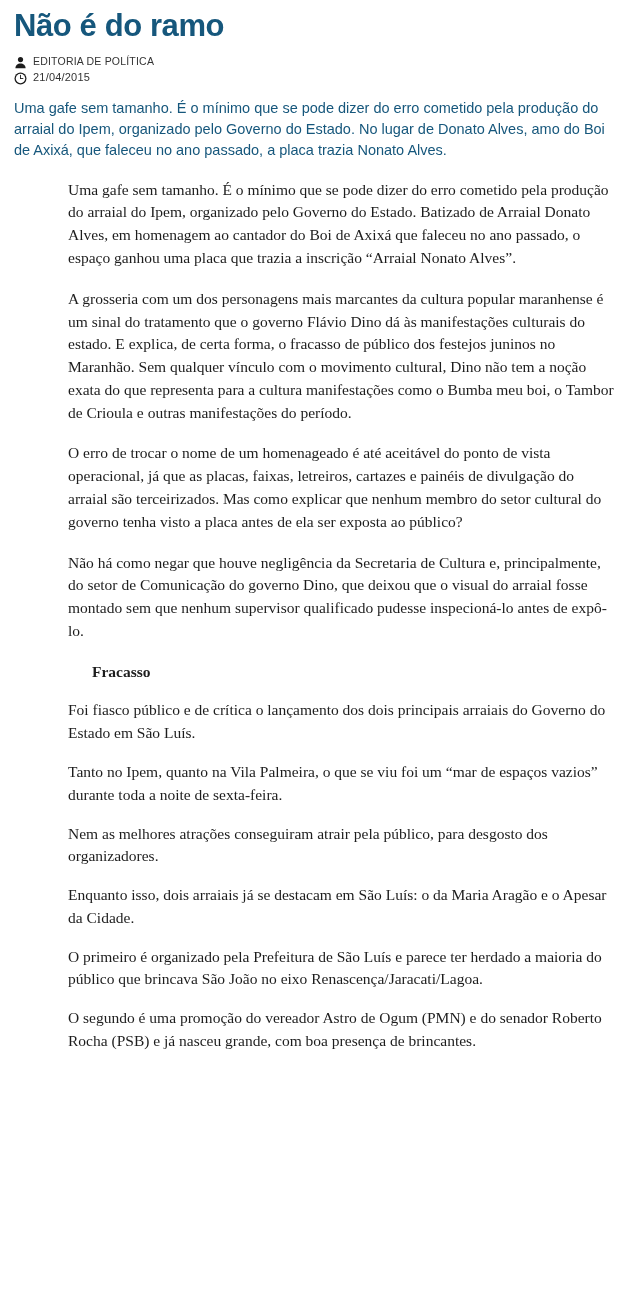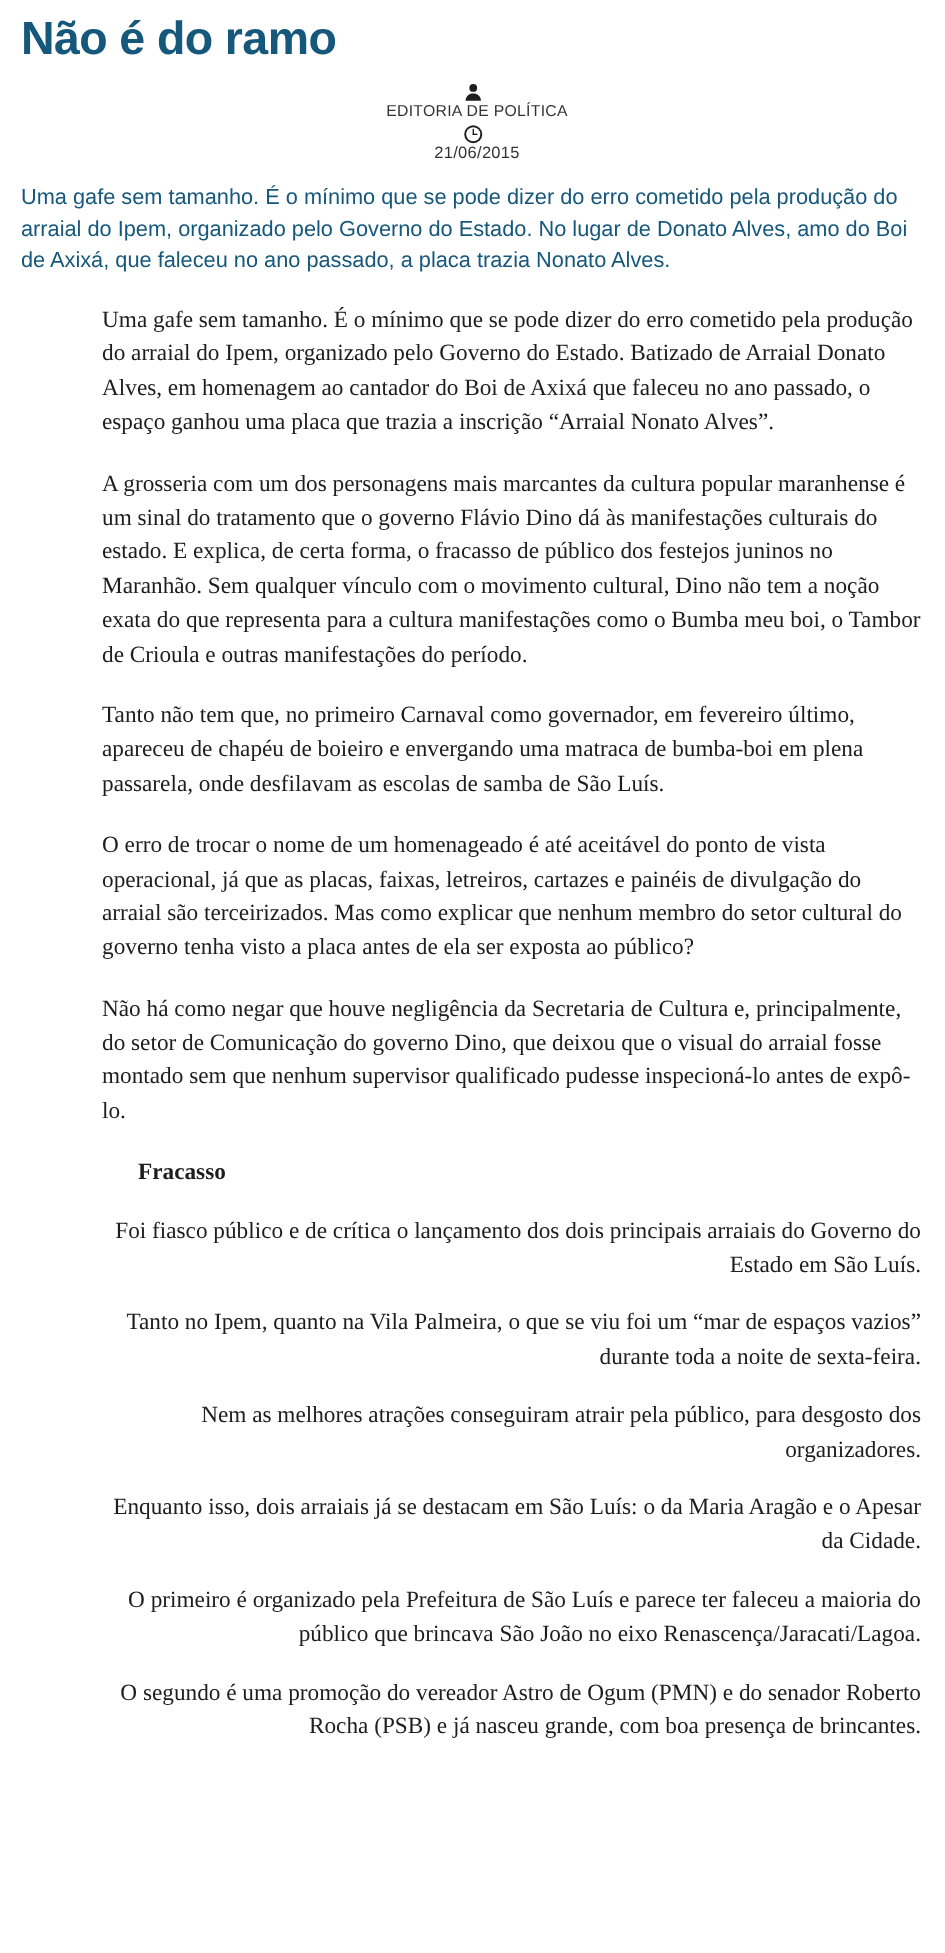--- a/index.html
+++ b/index.html
@@ -29,21 +29,20 @@
     margin: 4px 0 0 6px;
     letter-spacing: -0.4px;
   }
   .meta {
     margin: 12px 0 0 6px;
   }
   .meta-row {
     display: flex;
     align-items: center;
     margin-bottom: 3px;
-    flex-direction: column;
   }
   .meta-icon {
     width: 13px;
     height: 13px;
     margin-right: 6px;
     flex: 0 0 13px;
     display: inline-block;
     position: relative;
   }
   .meta-text {
@@ -74,21 +73,20 @@
     color: #1d1d1d;
     text-align: left;
   }
   .body-wrap p.subhead {
     font-weight: bold;
     margin-bottom: 16px;
     margin-left: 24px;
   }
   .body-wrap p.tight {
     margin-bottom: 16px;
-    text-align: right;
   }
 </style>
 </head>
 <body>
 
 <div class="page">
 
   <h1 class="article-title">Não é do ramo</h1>
 
   <div class="meta">
@@ -103,34 +101,33 @@
     </div>
     <div class="meta-row">
       <span class="meta-icon">
         <svg width="13" height="13" viewBox="0 0 13 13" xmlns="http://www.w3.org/2000/svg">
           <circle cx="6.5" cy="6.5" r="6" fill="#1d1d1d"></circle>
           <circle cx="6.5" cy="6.5" r="4.7" fill="#ffffff"></circle>
           <rect x="6.1" y="2.9" width="0.9" height="4.1" fill="#1d1d1d"></rect>
           <rect x="6.1" y="6.1" width="3.2" height="0.9" fill="#1d1d1d"></rect>
         </svg>
       </span>
-      <span class="meta-text date">21/06/2015</span>
+      <span class="meta-text date">21/04/2015</span>
     </div>
   </div>
 
   <div class="lead">Uma gafe sem tamanho. É o mínimo que se pode dizer do erro cometido pela produção do arraial do Ipem, organizado pelo Governo do Estado. No lugar de Donato Alves, amo do Boi de Axixá, que faleceu no ano passado, a placa trazia Nonato Alves.</div>
 
   <div class="body-wrap">
     <p>Uma gafe sem tamanho. É o mínimo que se pode dizer do erro cometido pela produção do arraial do Ipem, organizado pelo Governo do Estado. Batizado de Arraial Donato Alves, em homenagem ao cantador do Boi de Axixá que faleceu no ano passado, o espaço ganhou uma placa que trazia a inscrição “Arraial Nonato Alves”.</p>
     <p>A grosseria com um dos personagens mais marcantes da cultura popular maranhense é um sinal do tratamento que o governo Flávio Dino dá às manifestações culturais do estado. E explica, de certa forma, o fracasso de público dos festejos juninos no Maranhão. Sem qualquer vínculo com o movimento cultural, Dino não tem a noção exata do que representa para a cultura manifestações como o Bumba meu boi, o Tambor de Crioula e outras manifestações do período.</p>
-    <p>Tanto não tem que, no primeiro Carnaval como governador, em fevereiro último, apareceu de chapéu de boieiro e envergando uma matraca de bumba-boi em plena passarela, onde desfilavam as escolas de samba de São Luís.</p>
     <p>O erro de trocar o nome de um homenageado é até aceitável do ponto de vista operacional, já que as placas, faixas, letreiros, cartazes e painéis de divulgação do arraial são terceirizados. Mas como explicar que nenhum membro do setor cultural do governo tenha visto a placa antes de ela ser exposta ao público?</p>
     <p>Não há como negar que houve negligência da Secretaria de Cultura e, principalmente, do setor de Comunicação do governo Dino, que deixou que o visual do arraial fosse montado sem que nenhum supervisor qualificado pudesse inspecioná-lo antes de expô-lo.</p>
     <p class="subhead">Fracasso</p>
     <p class="tight">Foi fiasco público e de crítica o lançamento dos dois principais arraiais do Governo do Estado em São Luís.</p>
     <p class="tight">Tanto no Ipem, quanto na Vila Palmeira, o que se viu foi um “mar de espaços vazios” durante toda a noite de sexta-feira.</p>
     <p class="tight">Nem as melhores atrações conseguiram atrair pela público, para desgosto dos organizadores.</p>
     <p class="tight">Enquanto isso, dois arraiais já se destacam em São Luís: o da Maria Aragão e o Apesar da Cidade.</p>
-    <p class="tight">O primeiro é organizado pela Prefeitura de São Luís e parece ter faleceu a maioria do público que brincava São João no eixo Renascença/Jaracati/Lagoa.</p>
+    <p class="tight">O primeiro é organizado pela Prefeitura de São Luís e parece ter herdado a maioria do público que brincava São João no eixo Renascença/Jaracati/Lagoa.</p>
     <p class="tight">O segundo é uma promoção do vereador Astro de Ogum (PMN) e do senador Roberto Rocha (PSB) e já nasceu grande, com boa presença de brincantes.</p>
   </div>
 
 </div>
 
 </body></html>

